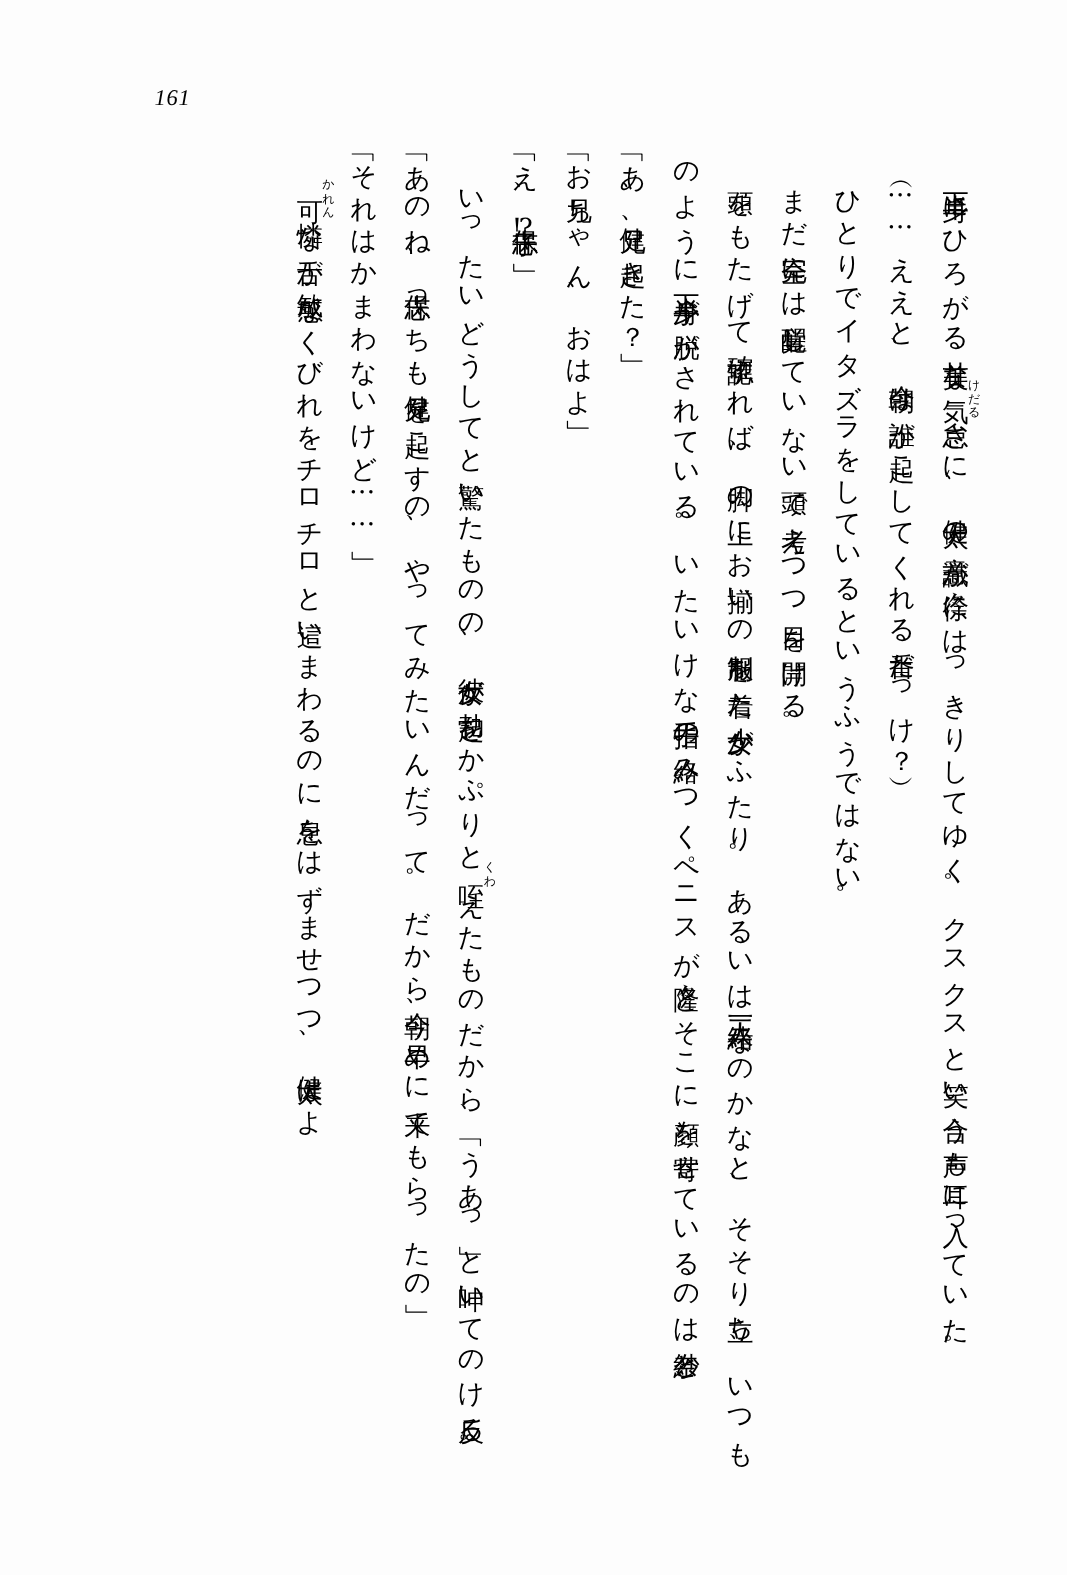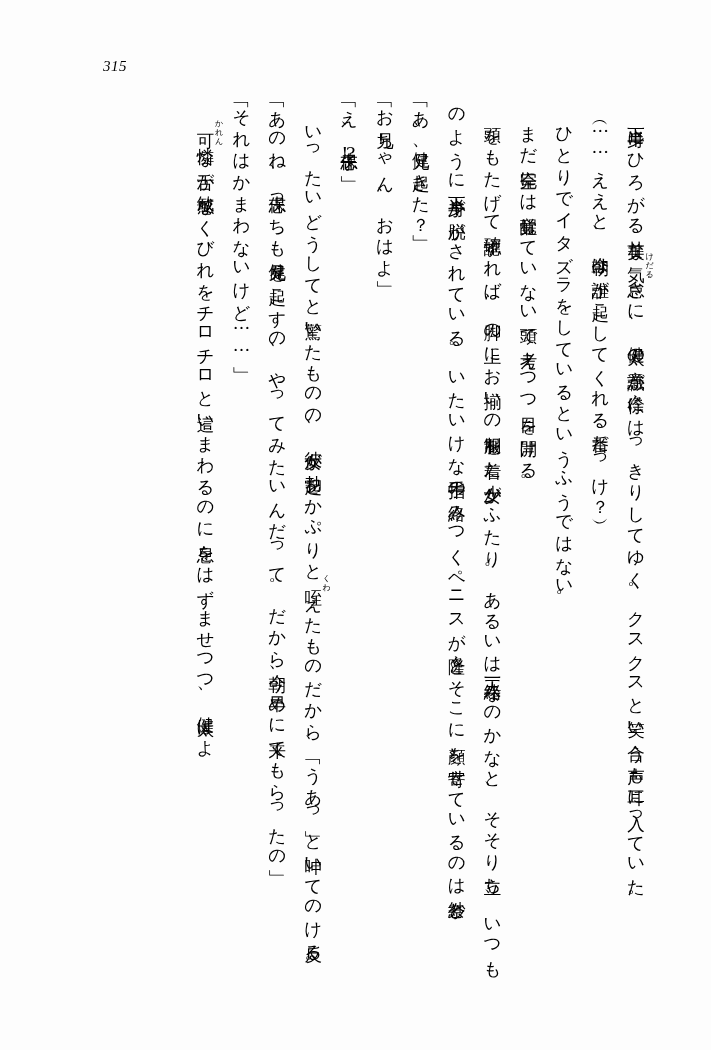--- a/index.html
+++ b/index.html
@@ -61,21 +61,21 @@
   
   .para.speech {
     text-indent: 0;
   }
 </style>
 </head>
 <body>
 
 <div class="page">
 
-  <div class="page-number">315</div>
+  <div class="page-number">161</div>
 
   <div class="text-block">
 
     <p class="para">下半身にひろがる甘美な<ruby>気怠<rt>けだる</rt></ruby>さに、健太の意識が徐々にはっきりしてゆく。クスクスと笑い合う声も耳に入っていた。</p>
 
     <p class="para">（……ええと、今朝は誰が起こしてくれる番だっけ？）</p>
 
     <p class="para">ひとりでイタズラをしているというふうではない。</p>
 
     <p class="para">まだ完全には覚醒していない頭で考えつつ目を開ける。</p>

